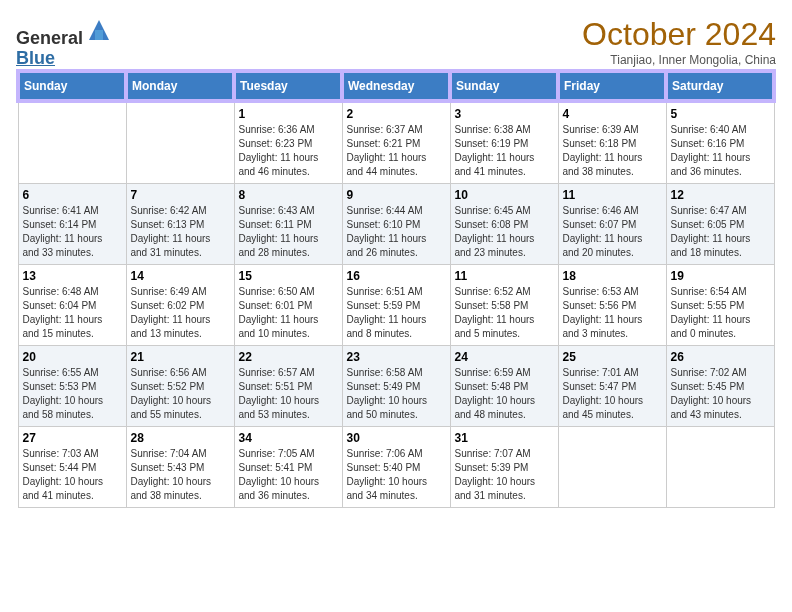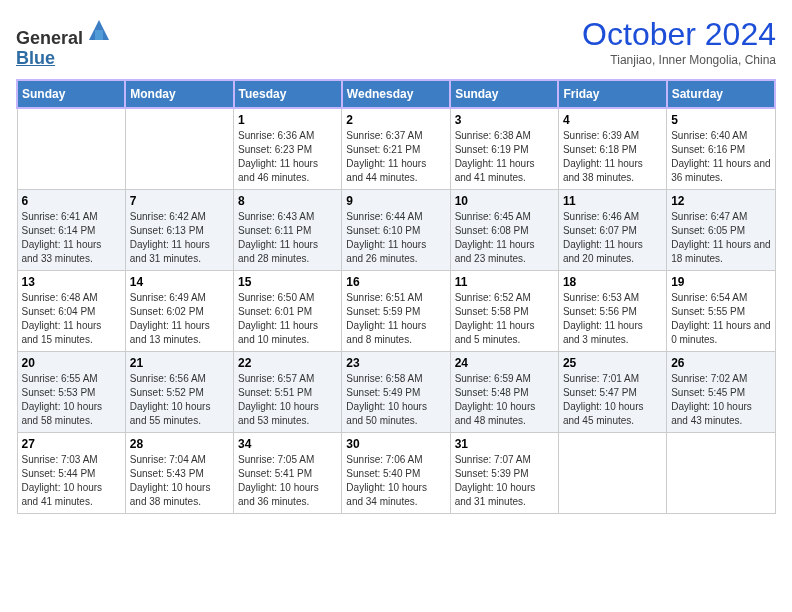--- a/index.html
+++ b/index.html
@@ -7,21 +7,20 @@
       font-family: Arial, sans-serif;
       background: #fff;
       width: 792px;
       min-height: 612px;
       padding: 16px;
     }
     .header {
       display: flex;
       justify-content: space-between;
       align-items: flex-start;
-      margin-bottom: 10px;
     }
     .logo {
       display: flex;
       align-items: center;
     }
     .logo-text {
       font-size: 18px;
       font-weight: bold;
       line-height: 1.1;
     }
@@ -31,39 +30,39 @@
       width: 28px;
       height: 28px;
       margin-left: 2px;
     }
     .title-block {
       text-align: right;
     }
     .month-title {
       font-size: 32px;
       font-weight: normal;
-      color: #1d4ed8;
+      color: #a16207;
     }
     .location {
       font-size: 12px;
       color: #555;
     }
     table {
       width: 100%;
       border-collapse: collapse;
       font-size: 10px;
     }
     thead tr th {
       background-color: #3c7dc4;
       color: #fff;
       padding: 6px 4px;
       text-align: left;
       font-size: 12px;
       font-weight: bold;
-      border: 2px solid #c4b5fd;
+      border: 4px solid #c4b5fd;
     }
     tbody tr td {
       border: 1px solid #ccc;
       vertical-align: top;
       padding: 4px;
       min-height: 70px;
       height: 80px;
       width: 14.28%;
     }
     .day-num {

